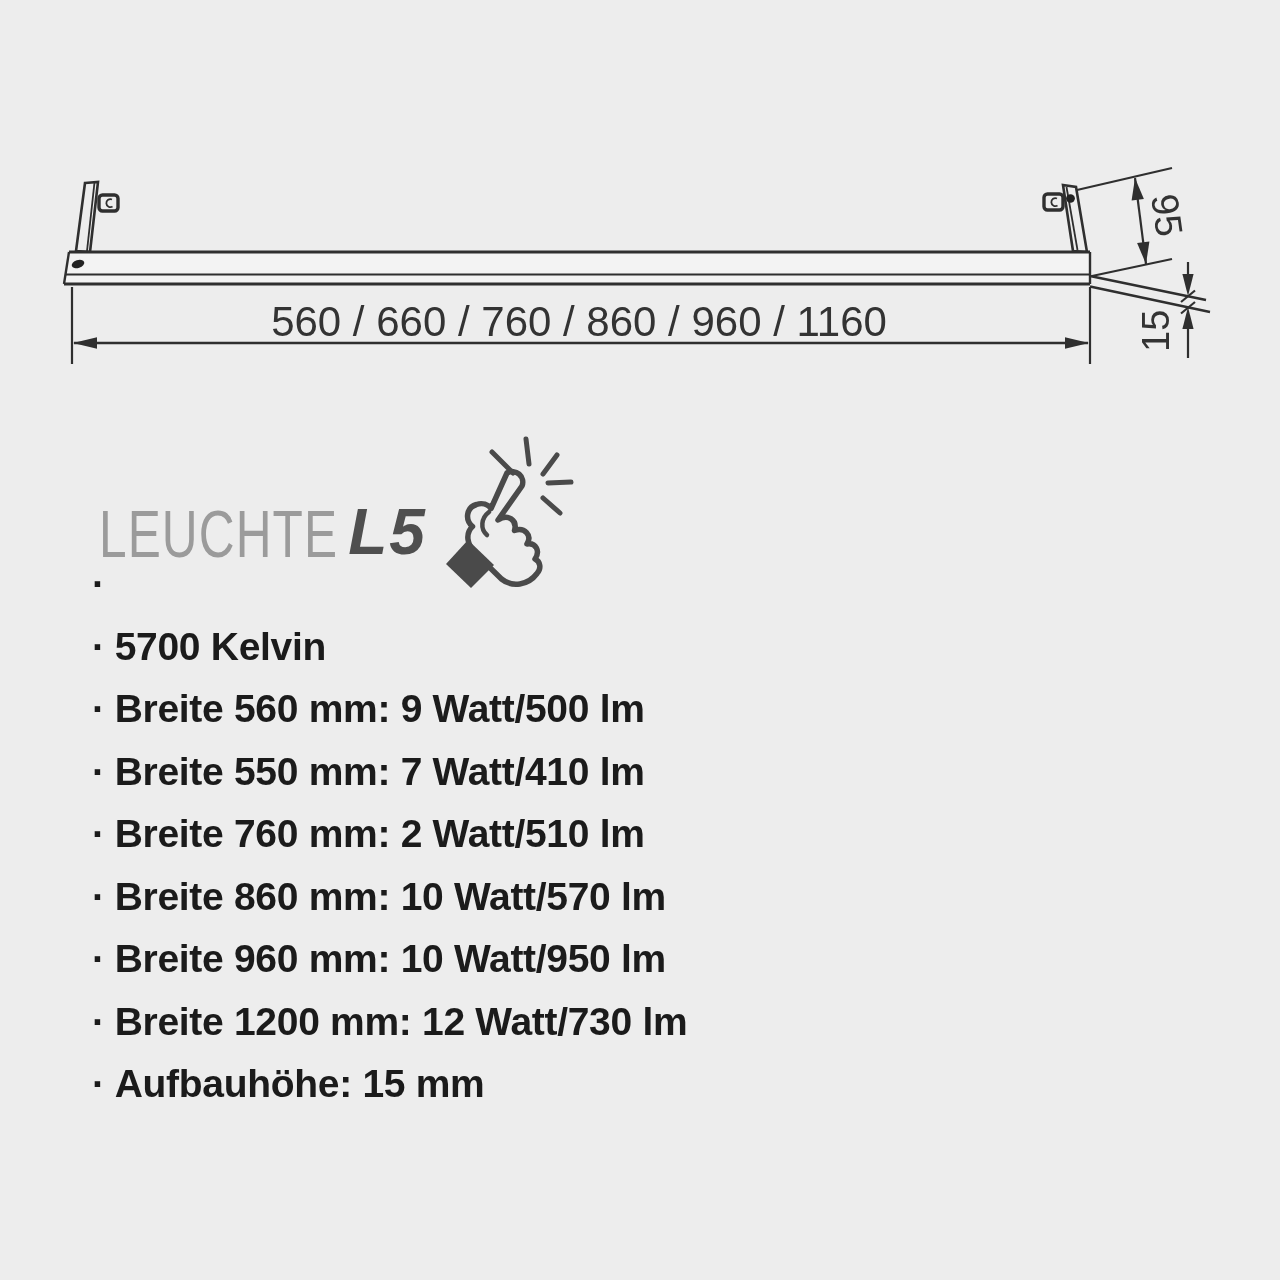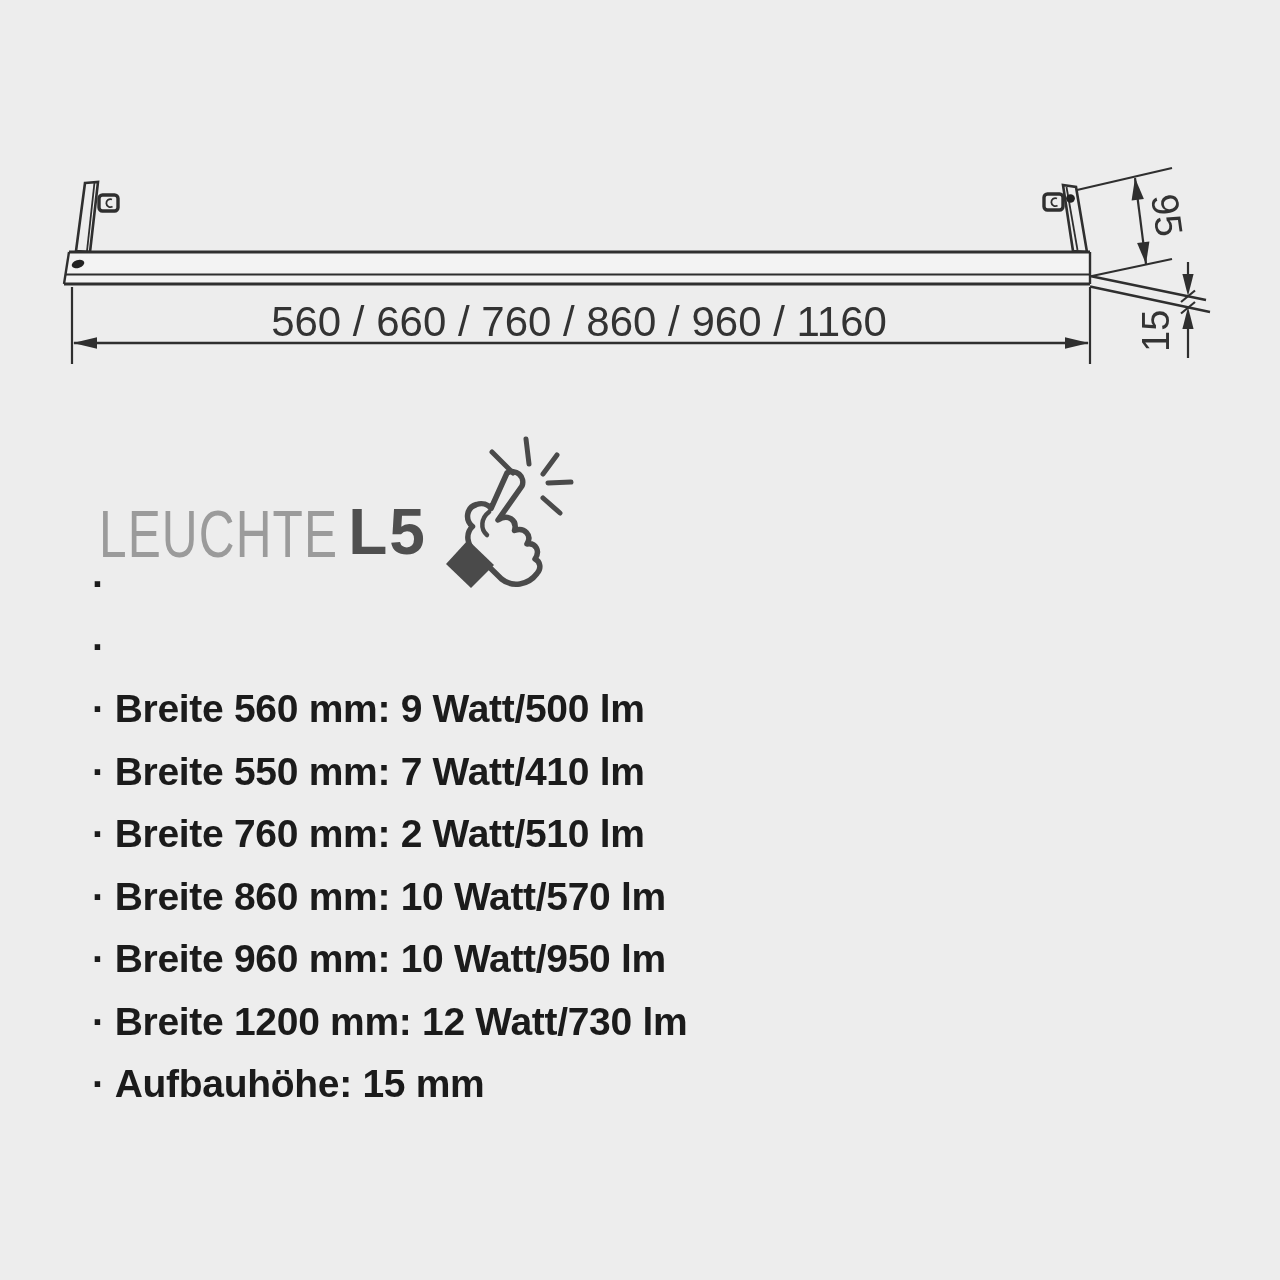--- a/index.html
+++ b/index.html
@@ -23,20 +23,21 @@
     display:inline-block;
     font-size:67px;line-height:normal;font-weight:400;
     color:#9b9b9b;letter-spacing:1.5px;
     transform:scaleX(0.74);transform-origin:left bottom;
   }
   .model{
     display:inline-block;
     font-size:64px;line-height:normal;font-weight:700;
     color:#4f4f4f;letter-spacing:2px;
     margin-left:-74px;
+    font-style:italic;
   }
   .hand-icon{position:absolute;left:436px;top:428px;}
 
   
   .specs{
     position:absolute;left:92px;top:553px;
     margin:0;padding:0;list-style:none;
   }
   .specs li{
     display:flex;align-items:baseline;
@@ -145,20 +146,21 @@
       <path d="M10,136 L32,112 L58,137 L35,160 Z" fill="#4a4a4a" stroke="none"></path>
     </g>
   </svg>
 
   <ul class="specs">
     <li>
       <span class="dot">·</span>
     </li>
     <li>
       <span class="dot">·</span>
+      <span>5700 Kelvin</span>
     </li>
     <li>
       <span class="dot">·</span>
       <span>Breite 560 mm: 9 Watt/500 lm</span>
     </li>
     <li>
       <span class="dot">·</span>
       <span>Breite 550 mm: 7 Watt/410 lm</span>
     </li>
     <li>

